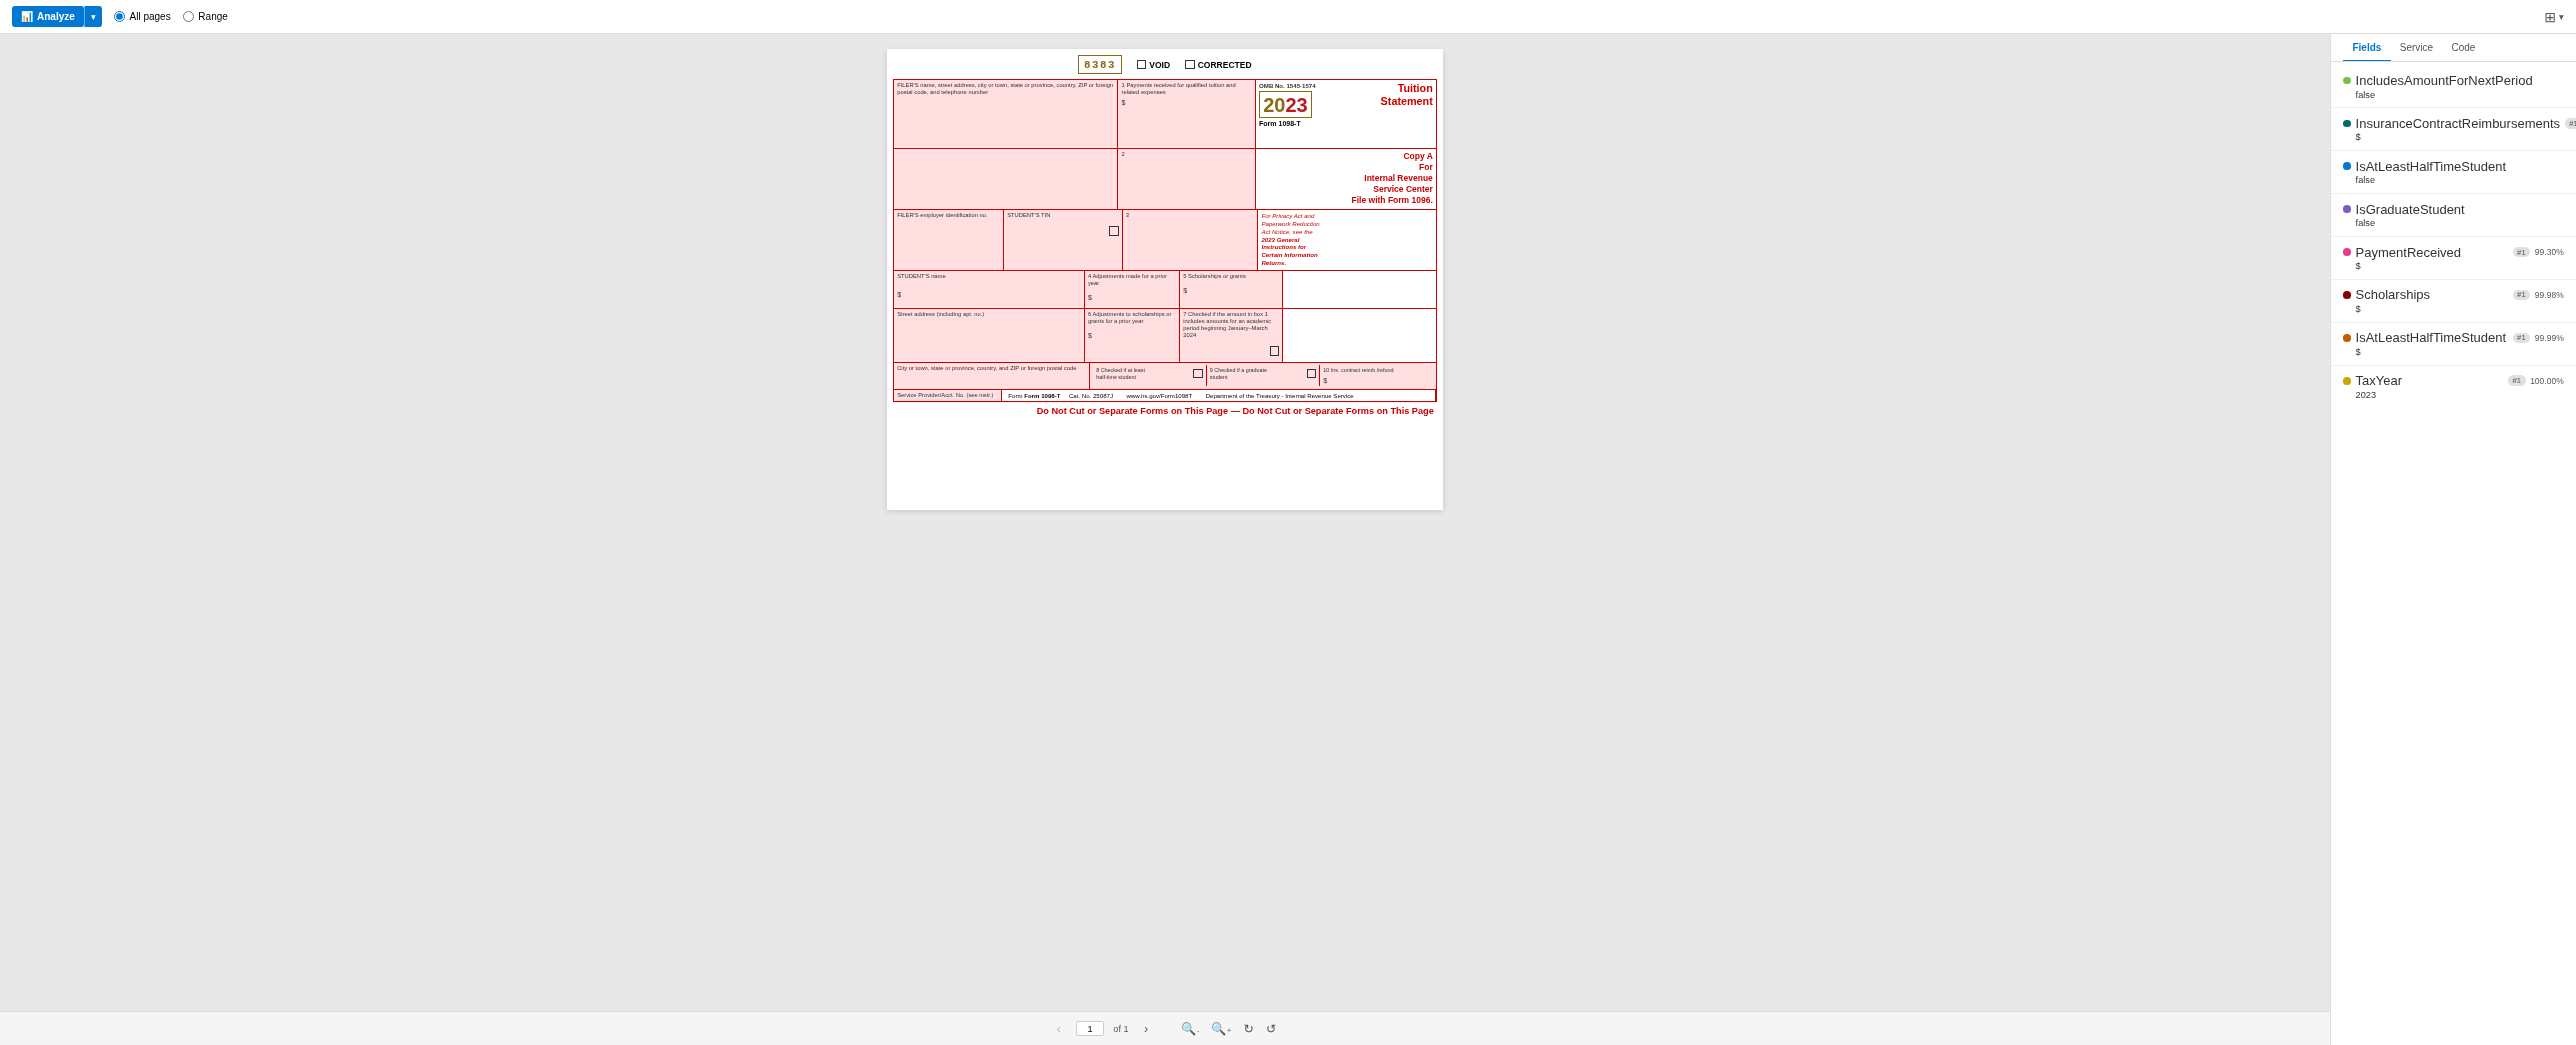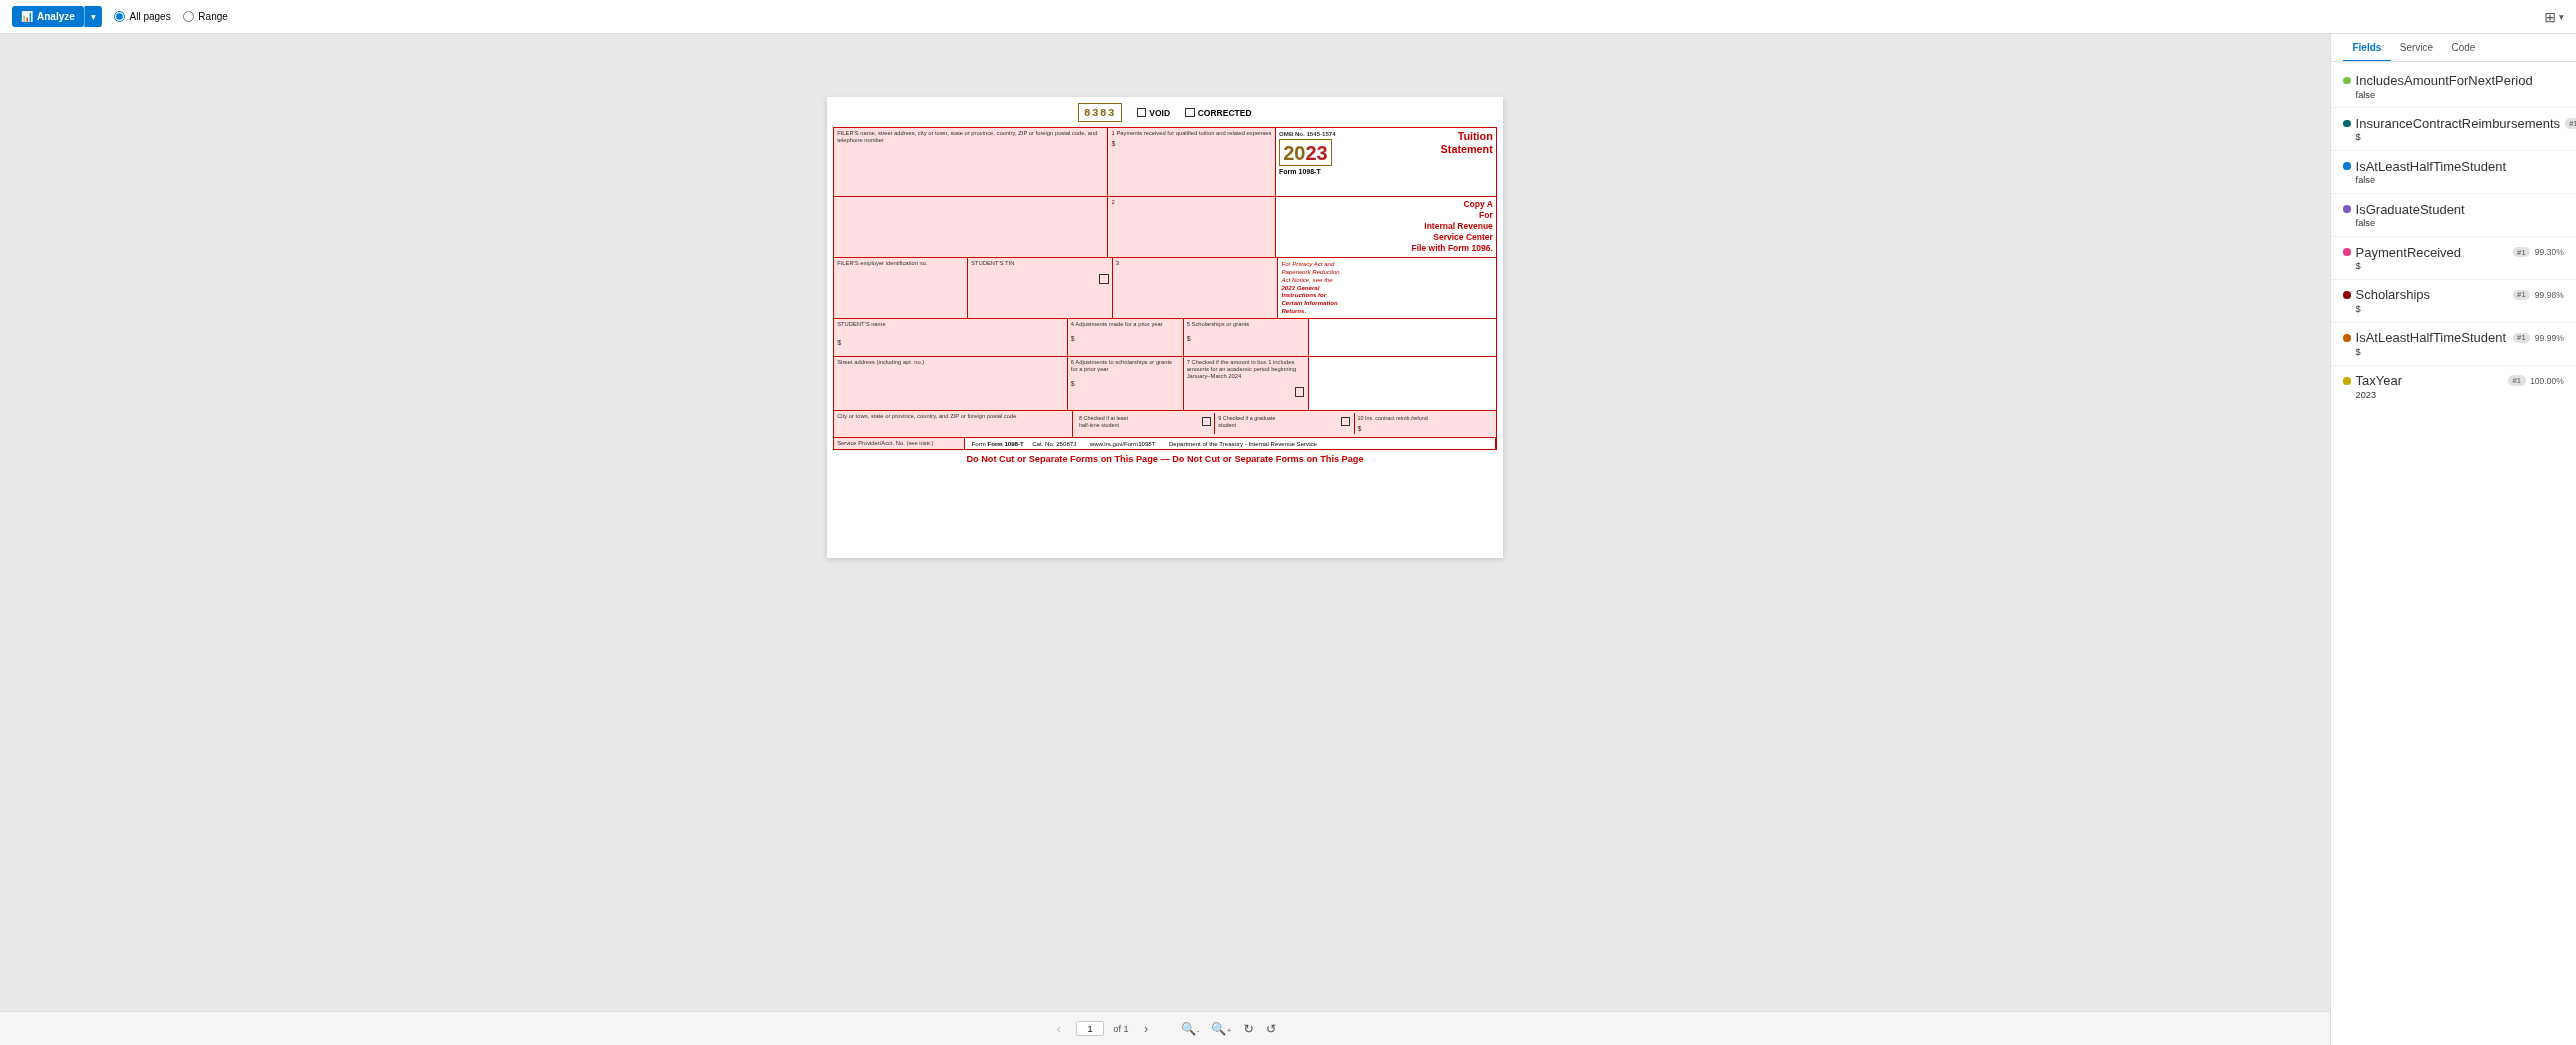--- a/index.html
+++ b/index.html
@@ -37,23 +37,22 @@
     .doc-panel {
       flex: 1; background: #e8e8e8; display: flex; flex-direction: column;
       overflow: hidden; position: relative;
     }
     .doc-scroll {
       flex: 1; overflow: auto; display: flex; justify-content: center;
       align-items: flex-start; padding: 15.4px;
     }
     .doc-page {
       background: #fff; box-shadow: 0 1.5px 6.1px rgba(0,0,0,0.15);
-      width: 676px; min-height: 461px; position: relative;
+      width: 556px; min-height: 461px; position: relative;
       font-family: Arial, sans-serif;
-      margin-top: 48px;
     }
 
     
     .form-container {
       width: 100%; padding: 6.1px;
       font-size: 7px;
     }
     .form-header {
       display: flex; align-items: center; justify-content: center;
       gap: 15.4px; margin-bottom: 4.6px;
@@ -80,21 +79,21 @@
       font-size: 6.1px;
     }
     .form-cell:last-child { border-right: none; }
     .cell-label { color: #333; font-size: 5.8px; line-height: 1.2; }
     .dollar-prefix { font-size: 7px; color: #333; }
     .highlighted { background: rgba(255, 150, 150, 0.3); }
     .tuition-title { color: #c00; font-size: 10.8px; font-weight: bold; line-height: 1.2; }
     .copy-text { color: #c00; font-size: 8.5px; font-weight: bold; text-align: right; line-height: 1.3; }
     .instructions-text { color: #c00; font-size: 6.1px; font-style: italic; line-height: 1.3; }
     .do-not-cut {
-      color: #c00; font-weight: bold; font-size: 9.2px; text-align: center;
+      color: #c00; font-weight: bold; font-size: 9.2px; text-align: right;
       padding: 3.1px; border-top: 0.8px solid #eee;
     }
 
     
     .pagination-bar {
       display: flex; align-items: center; justify-content: center;
       gap: 9.2px; padding: 6.1px; background: #f5f5f5; border-top: 0.8px solid #ddd;
       min-height: 34px;
     }
     .page-nav-btn {

